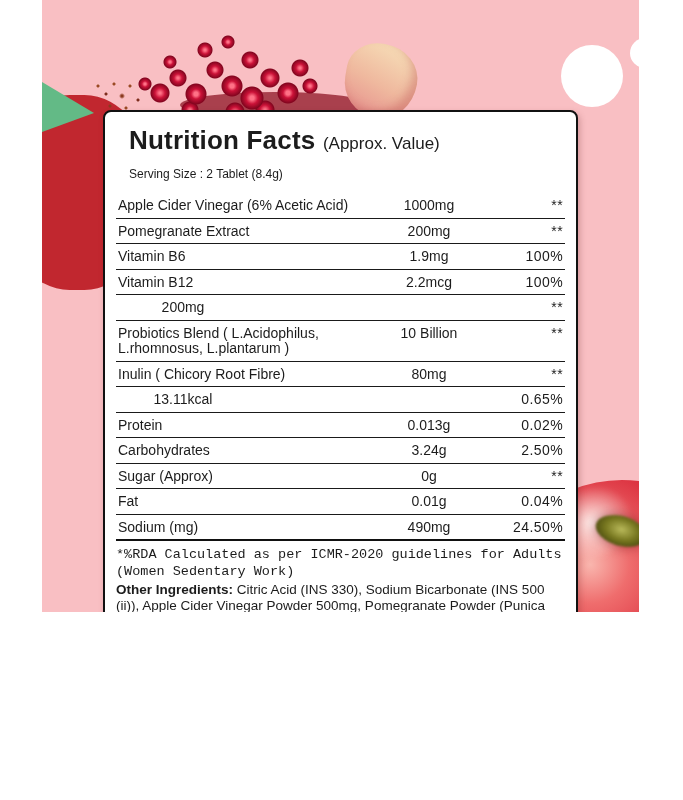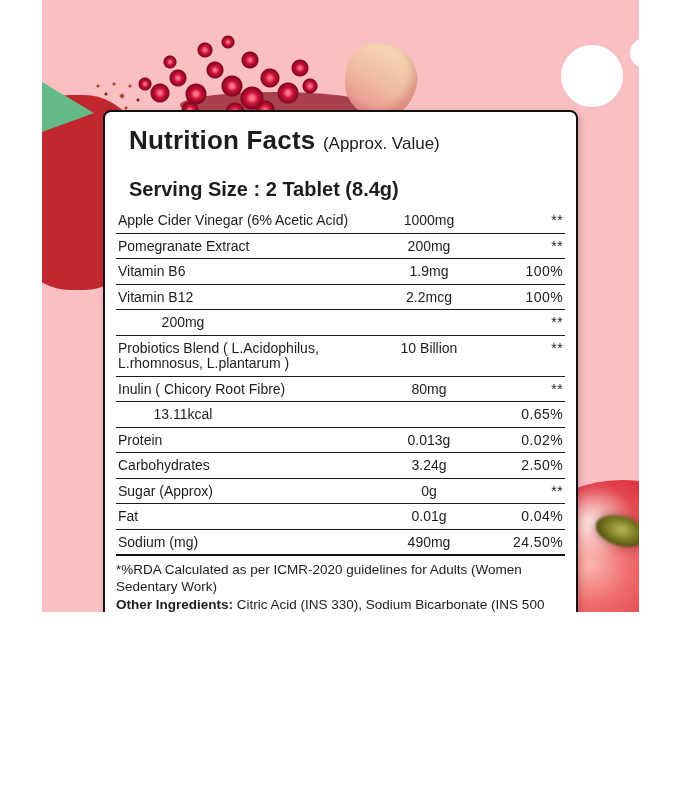--- a/index.html
+++ b/index.html
@@ -68,32 +68,32 @@
      background:radial-gradient(ellipse at 50% 45%, #b9b95a 0%, #77771f 45%, #3f3f0c 85%);
      transform:rotate(16deg);filter:blur(1px);box-shadow:0 0 12px rgba(110,20,25,.55);}
 
   
   .card{position:absolute;left:61px;top:110px;width:475px;height:583px;background:#ffffff;
         border:2px solid #111111;border-radius:8px;box-sizing:border-box;z-index:5;
         box-shadow:2px 3px 6px rgba(100,30,35,.25);overflow:hidden;}
   .card-head{padding:12px 22px 0 24px;}
   .title{font-size:26px;font-weight:bold;letter-spacing:.2px;line-height:32px;}
   .approx{font-size:17px;font-weight:normal;letter-spacing:0;}
-  .serving{font-size:20px;font-weight:bold;margin-top:18px;line-height:22px;}
+  .serving{font-size:12px;font-weight:normal;margin-top:3px;line-height:22px;}
 
   .ntable{margin:8px 11px 0;}
   .row{display:flex;align-items:flex-start;}
   .c-name{width:240px;padding-right:6px;}
   .c-val{width:130px;text-align:center;}
   .c-rda{flex:1;text-align:right;letter-spacing:.4px;}
   .thead{padding:6px 2px 5px;border-bottom:2.5px solid #111;font-weight:bold;font-size:14px;line-height:16px;}
   .trow{padding:5px 2px 4px;border-bottom:1.5px solid #1a1a1a;font-size:14px;line-height:15.5px;}
   .trow.thick{border-bottom:2.5px solid #111;}
 
-  .footnote{margin:5px 11px 0;font-size:13.5px;line-height:17px;}
+  .footnote{margin:5px 11px 0;font-size:13.5px;line-height:17px;font-family:Liberation Mono, monospace;}
   .other{margin:2px 11px 0;font-size:13.5px;line-height:16px;}
   .other b{font-weight:bold;}
 </style>
 </head>
 <body>
 
 <div class="stage">
   <div class="panel">
 
     <div class="circle c-tr-big"></div>

